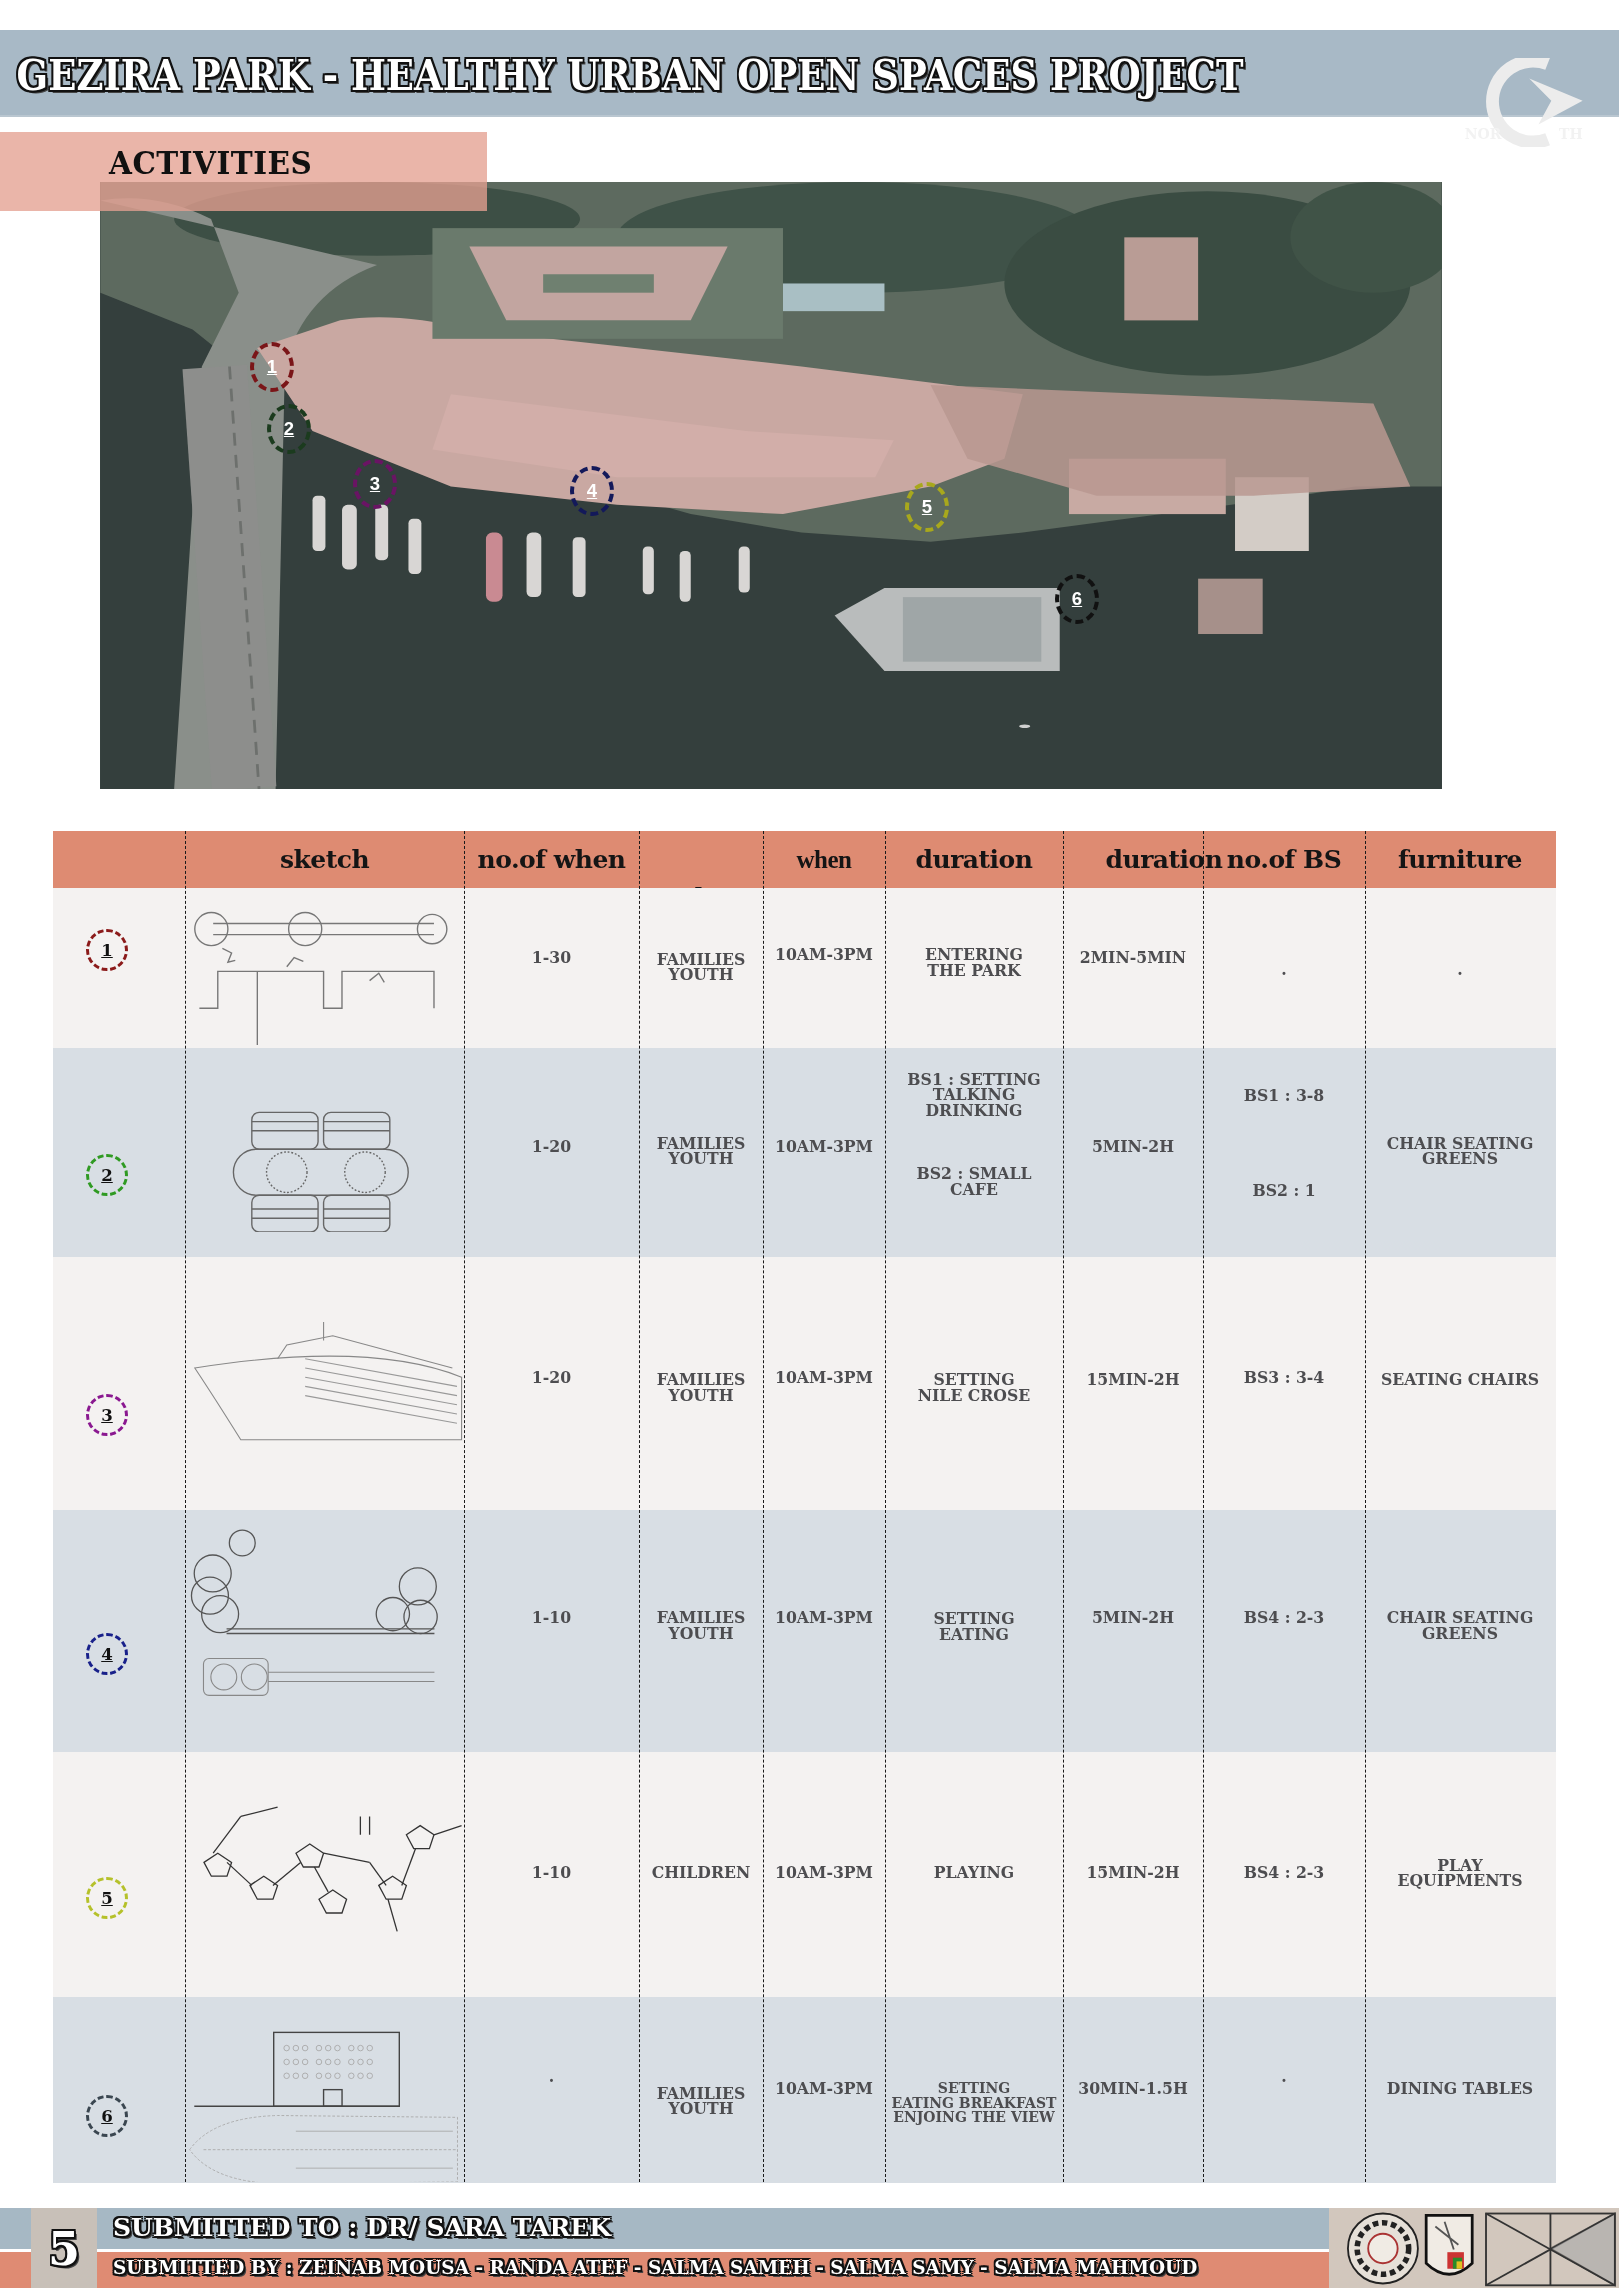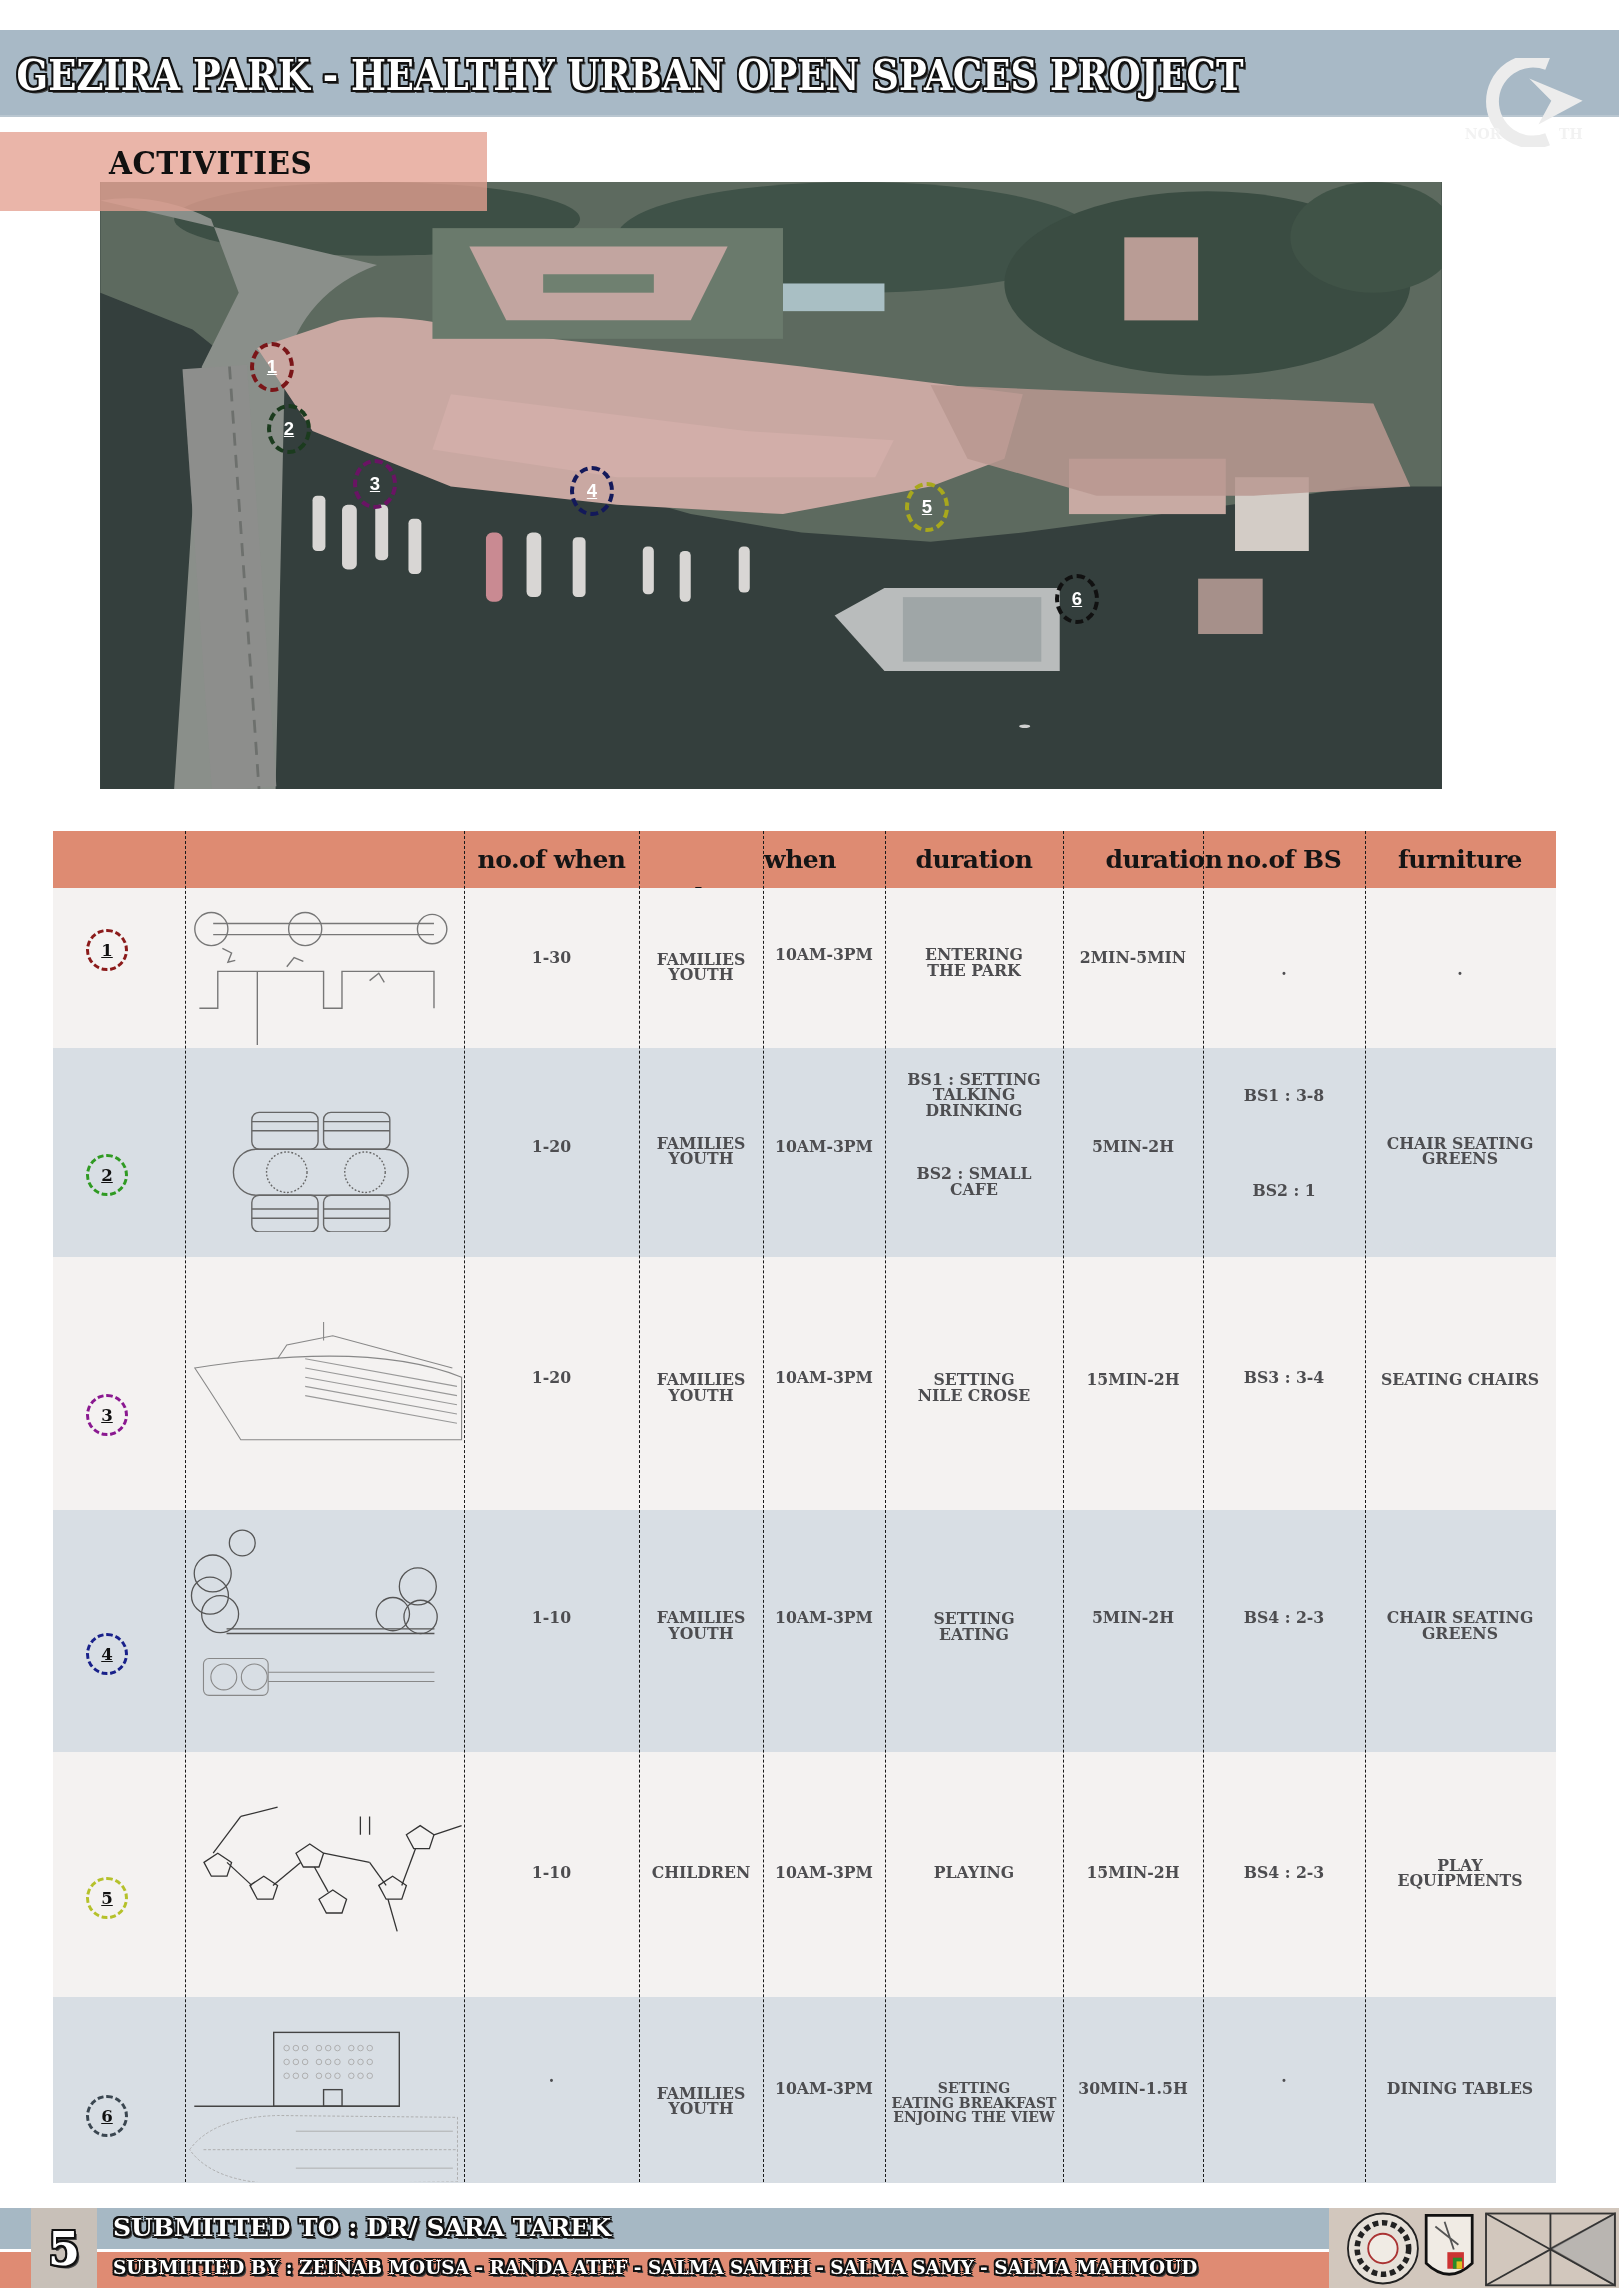--- a/index.html
+++ b/index.html
@@ -129,23 +129,24 @@
     <div class="marker" style="left:253px; top:277px; border-color:#6a1464;">3</div>
     <div class="marker" style="left:470px; top:284px; border-color:#13195a;">4</div>
     <div class="marker" style="left:805px; top:300px; border-color:#a8a81c;">5</div>
     <div class="marker" style="left:955px; top:392px; border-color:#111111;">6</div>
   </div>
 </div>
 
 <div class="tbl">
   <div class="thead">
     <div class="th" style="left:0; width:132px;"></div>
+    <div class="th" style="left:132px; width:279px;">sketch</div>
     <div class="th" style="left:411px; width:175px;">no.of when</div>
     <div class="th" style="left:586px; width:124px;margin-top:38px;">who</div>
-    <div class="th" style="left:686px; width:122px;">when</div>
+    <div class="th" style="left:710px; width:122px;font-family:Liberation Serif, serif;">when</div>
     <div class="th" style="left:832px; width:178px;">duration</div>
     <div class="th" style="left:1041px; width:140px;">duration</div>
     <div class="th" style="left:1150px; width:162px;">no.of BS</div>
     <div class="th" style="left:1312px; width:190px;">furniture</div>
   </div>
 
   <div class="trow light" style="top:57px; height:160px;">
     <div class="row-marker" style="top:41px; border-color:#8b1a1a;">1</div>
     <div class="sketch" style="top:18.5px; height:138px;">
       <svg width="279" height="138" viewBox="0 0 302 150">

